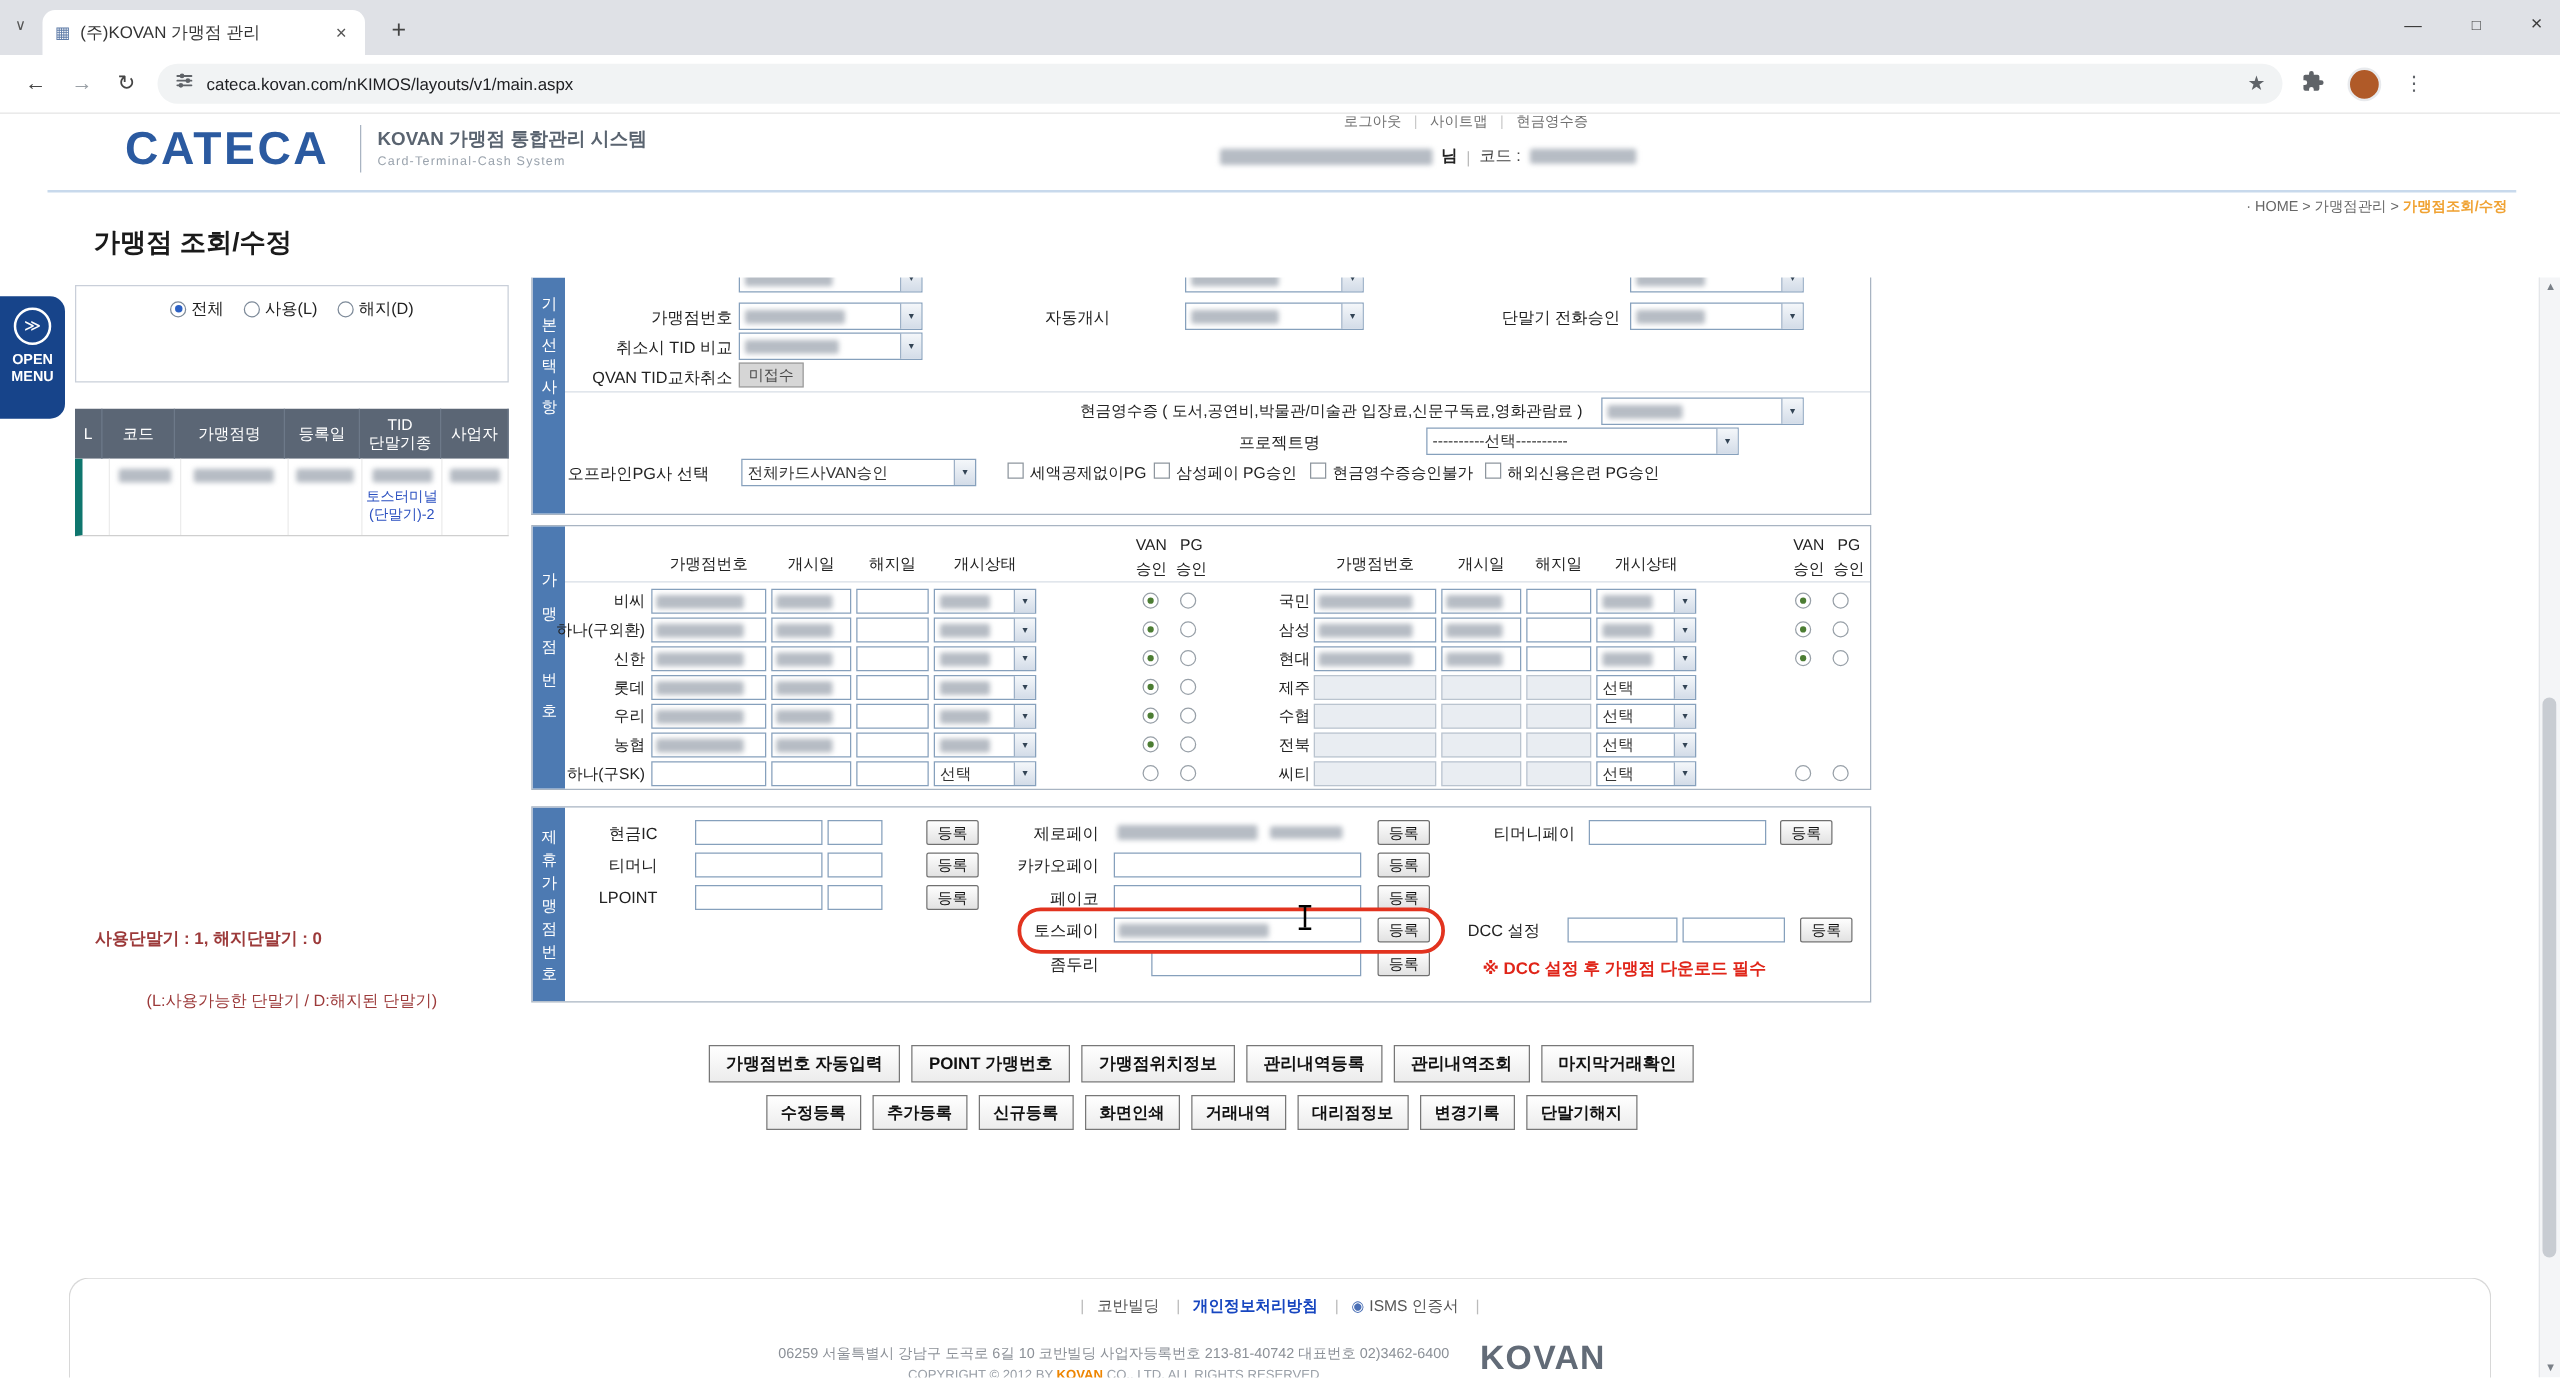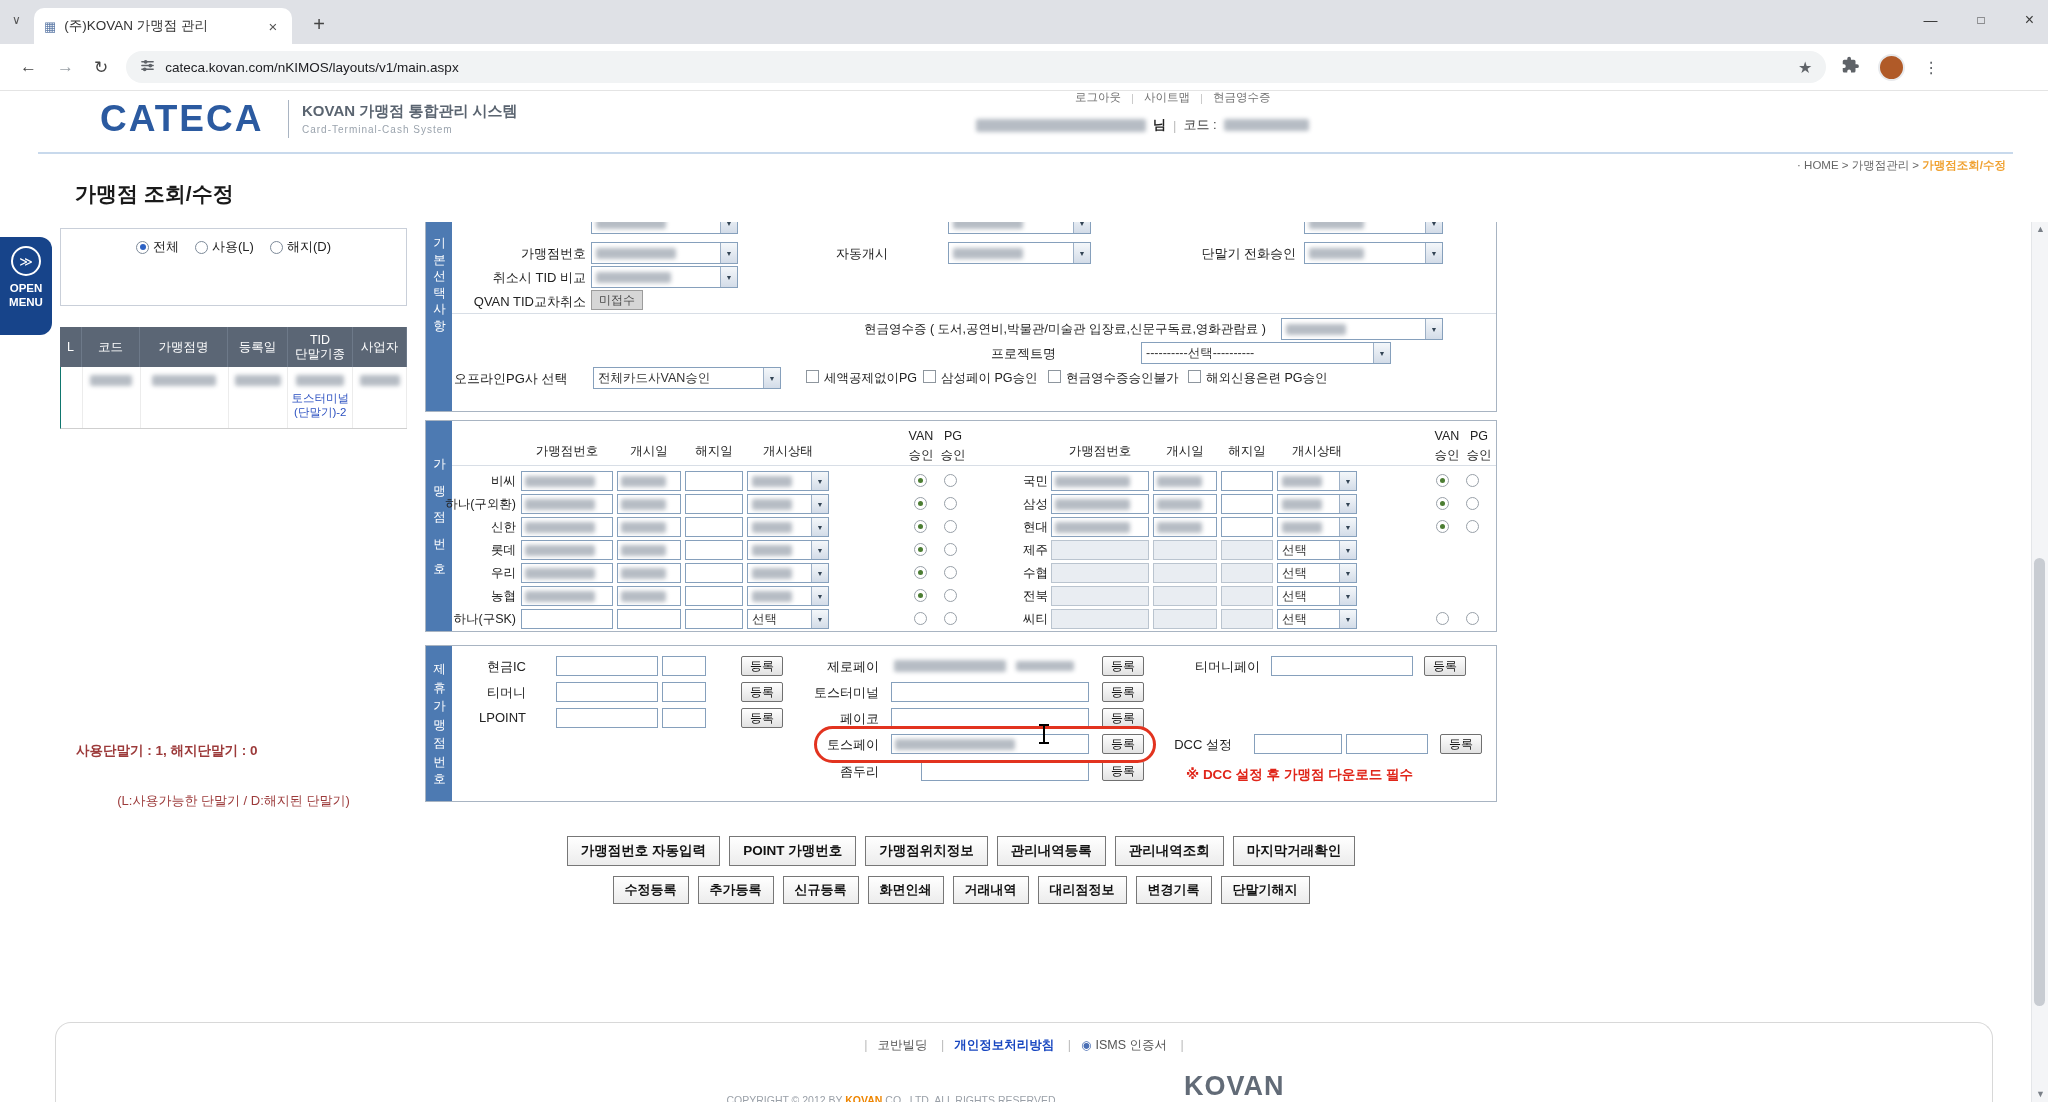--- a/index.html
+++ b/index.html
@@ -49,21 +49,21 @@
 .f-item{display:flex;align-items:center;gap:4px}
 .rad2{width:13px;height:13px;border:1px solid #7d8a99;border-radius:50%;background:#fff;position:relative;display:inline-block}
 .rad2.on::after{content:"";position:absolute;inset:2.5px;background:#2c61c4;border-radius:50%}
 #searchrow{display:flex;align-items:center;gap:7px;padding:10px 7px 0 7px}
 #searchrow .sel{width:100px;height:24px}
 #searchrow .tbox{width:122px;height:24px}
 #btn-search{width:56px;height:26px;border:1px solid #333;background:#fff;font-size:13.5px;font-weight:bold;display:flex;align-items:center;justify-content:center}
 #rtable{position:absolute;left:60px;top:327px;width:347px;font-size:12.5px}
 .rt-head{display:flex;background:#5b6675;color:#fff;height:40px}
 .rt-head>div{display:flex;flex-direction:column;align-items:center;justify-content:center;border-right:1px solid #6d7989;text-align:center;line-height:14px}
-.rt-body{display:flex;height:62px;border-bottom:1px solid #cfcfcf;border-left:1px solid #0f766e;background:#fff}
+.rt-body{display:flex;height:62px;border-bottom:1px solid #cfcfcf;border-left:6px solid #0f766e;background:#fff}
 .rt-body>div{padding-top:8px;display:flex;flex-direction:column;align-items:center;gap:5px;border-right:1px solid #ececec}
 .col-l{width:22px}.col-code{width:58px}.col-name{width:88px}.col-date{width:60px}.col-tid{width:65px}.col-biz{width:54px}
 .tid-link{color:#2b50c0;font-size:11.5px;text-align:center;line-height:14px;padding:0 2px}
 #t-summary{position:absolute;left:76px;top:742px;width:290px;text-align:left;color:#9c3a3a;font-weight:bold;font-size:13.5px}
 #t-legend{position:absolute;left:60px;top:792px;width:347px;text-align:center;color:#9c3a3a;font-size:13px}
 
 .sec{position:absolute;left:425px;width:1072px;border:1px solid #a8b4c2;background:#fff;overflow:hidden}
 #sec1{top:222px;height:190px;border-top:none}
 #sec2{top:420px;height:212px}
 #sec3{top:645px;height:157px}
@@ -580,21 +580,21 @@
   <div class="lb r" style="left:28px;top:64px;width:72px">LPOINT</div>
   <div class="tbox abs" style="left:130px;top:62px;width:102px"></div>
   <div class="tbox abs" style="left:236px;top:62px;width:44px"></div>
   <div class="btn-reg" style="left:315px;top:62px">등록</div>
 
   <div class="lb r" style="left:345px;top:12px;width:108px">제로페이</div>
   <i class="redact" style="position:absolute;left:468px;top:14px;width:112px;height:12px"></i>
   <i class="redact" style="position:absolute;left:590px;top:15px;width:58px;height:10px"></i>
   <div class="btn-reg" style="left:676px;top:10px">등록</div>
 
-  <div class="lb r" style="left:345px;top:38px;width:108px">토스터미널</div>
+  <div class="lb r" style="left:345px;top:38px;width:108px">카카오페이</div>
   <div class="tbox abs" style="left:465px;top:36px;width:198px"></div>
   <div class="btn-reg" style="left:676px;top:36px">등록</div>
 
   <div class="lb r" style="left:345px;top:64px;width:108px">페이코</div>
   <div class="tbox abs" style="left:465px;top:62px;width:198px"></div>
   <div class="btn-reg" style="left:676px;top:62px">등록</div>
 
   <div class="lb r" style="left:345px;top:90px;width:108px">토스페이</div>
   <div class="tbox abs" style="left:465px;top:88px;width:198px">
       <i class="redact" style="width:120px"></i>
@@ -636,20 +636,21 @@
   <div class="btn-act">단말기해지</div>
 </div>
 
 <div id="footer">
   <div id="flinks">
     <span class="sep">|</span><a>코반빌딩</a>
     <span class="sep">|</span><a class="privacy">개인정보처리방침</a>
     <span class="sep">|</span><span class="isms-ic">◉</span><a>ISMS 인증서</a>
     <span class="sep">|</span>
   </div>
+  <div id="faddr">06259 서울특별시 강남구 도곡로 6길 10 코반빌딩   사업자등록번호 213-81-40742   대표번호 02)3462-6400</div>
   <div id="fcopy"><span>COPYRIGHT © 2012 BY</span> <b class="brand">KOVAN</b> <span>CO., LTD.  ALL RIGHTS RESERVED</span></div>
   <div id="flogo">KOVAN</div>
 </div>
 
 <div id="sb-track"></div>
 <div id="sb-up">▲</div>
 <div id="sb-thumb"></div>
 <div id="sb-down">▼</div>
 <div id="ibeam">
     <div class="ibt t"></div>

